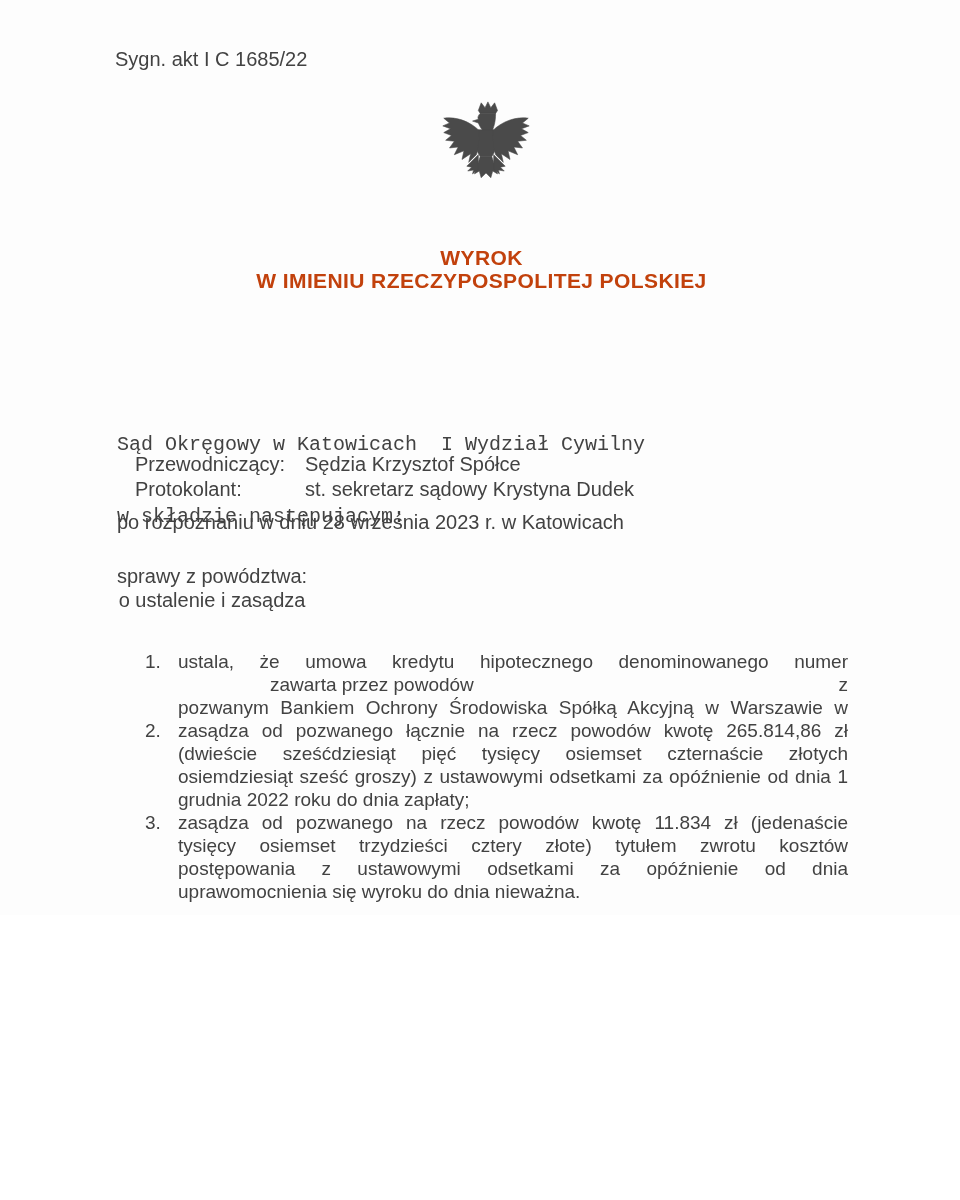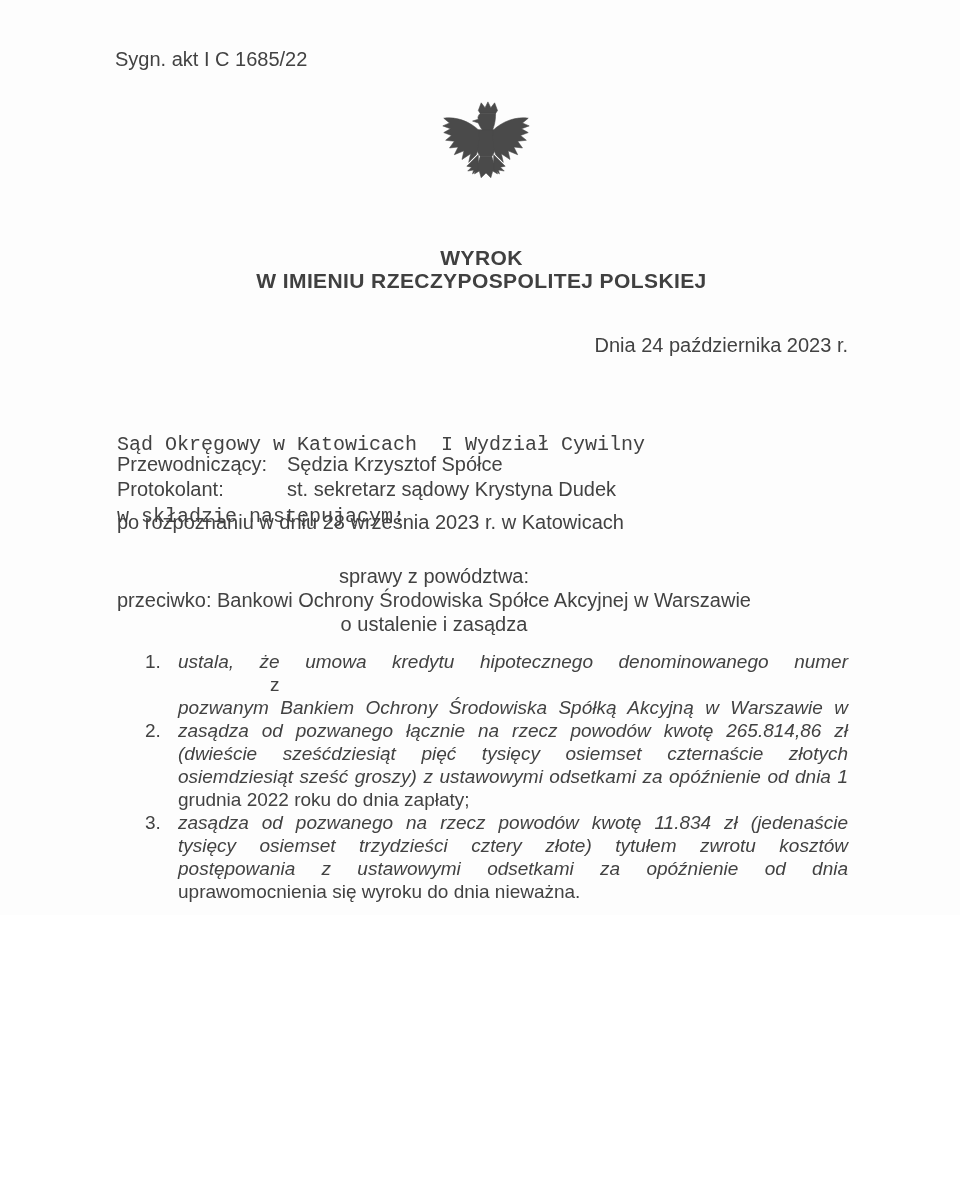--- a/index.html
+++ b/index.html
@@ -10,33 +10,33 @@
     background: #fdfdfd;
     font-family: "Liberation Sans", sans-serif;
     color: #424242;
     overflow: hidden;
   }
   .abs { position: absolute; }
   .content { left: 115px; width: 733px; }
   .case-number { top: 48px; left: 115px; font-size: 20px; }
   .emblem { top: 98px; left: 438px; width: 96px; height: 98px; }
   .title-block { top: 246px; text-align: center; font-weight: bold;
-                 font-size: 21px; line-height: 23px; color: #404040;
+                 font-size: 21px; line-height: 23px; color: #c2410c;
                  letter-spacing: 0.4px; }
   .date-line { top: 334px; text-align: right; font-size: 20px; }
   .court-block { top: 385px; left: 117px; font-size: 20px; line-height: 24px; white-space: pre-wrap; font-family: Liberation Mono, monospace; }
-  .panel-block { top: 452px; left: 117px; font-size: 20px; line-height: 25px;
+  .panel-block { top: 452px; left: 135px; font-size: 20px; line-height: 25px;
                  display: grid; grid-template-columns: 170px auto; }
   .hearing-line { top: 511px; left: 117px; font-size: 20px; }
   .case-block { top: 564px; left: 117px; font-size: 20px; line-height: 24px; text-align: center; }
   .operative { top: 650px; left: 145px; width: 703px; font-size: 19px; line-height: 23px; }
   .op-item { display: flex; }
   .op-num { width: 33px; flex: none; }
   .op-body { width: 670px; flex: none; }
-  .jl { text-align: justify; text-align-last: justify; font-style: italic; }
+  .jl { text-align: justify; text-align-last: justify; }
   .gap-line { display: flex; justify-content: space-between; padding-left: 92px; }
   .signature { top: 1006px; text-align: center; font-size: 20px; }
   .eagle-svg { width: 100%; height: 100%; }
 </style>
 </head>
 <body>
 
 <div class="page">
 
   <div class="abs case-number">Sygn. akt I C 1685/22</div>
@@ -54,49 +54,48 @@
         <path d="M58,58 L70,70 L65,71 L69,75 L63,74 L64,78 L58,73 Z"></path>
       </g>
     </svg>
   </div>
 
   <div class="abs content title-block">
     <div>WYROK</div>
     <div>W IMIENIU RZECZYPOSPOLITEJ POLSKIEJ</div>
   </div>
 
-  <div class="abs content date-line">Dnia 24 października 2023 r.</div>
 
   <div class="abs court-block">
     <div>Sąd Okręgowy w Katowicach&nbsp; I Wydział Cywilny</div>
     <div>w składzie następującym:</div>
   </div>
 
   <div class="abs panel-block">
     <div>Przewodniczący:</div>
     <div>Sędzia Krzysztof Spółce</div>
     <div>Protokolant:</div>
     <div>st. sekretarz sądowy Krystyna Dudek</div>
   </div>
 
   <div class="abs hearing-line">po rozpoznaniu w dniu 28 września 2023 r. w Katowicach</div>
 
   <div class="abs case-block">
     <div>sprawy z powództwa:</div>
-    <div>przeciwko: Bankowi Ochrony Środowiska Spółce Akcyjnej w Warszawie</div>
     <div>o ustalenie i zasądza</div>
   </div>
 
   <div class="abs operative">
 
     <div class="op-item">
       <div class="op-num">1.</div>
       <div class="op-body">
         <div class="jl">ustala, że umowa kredytu hipotecznego denominowanego numer</div>
         <div class="gap-line">
+          <span>zawarta przez powodów</span>
           <span>z</span>
         </div>
         <div class="jl">pozwanym Bankiem Ochrony Środowiska Spółką Akcyjną w Warszawie w</div>
       </div>
     </div>
 
     <div class="op-item">
       <div class="op-num">2.</div>
       <div class="op-body">
         <div class="jl">zasądza od pozwanego łącznie na rzecz powodów kwotę 265.814,86 zł</div>

